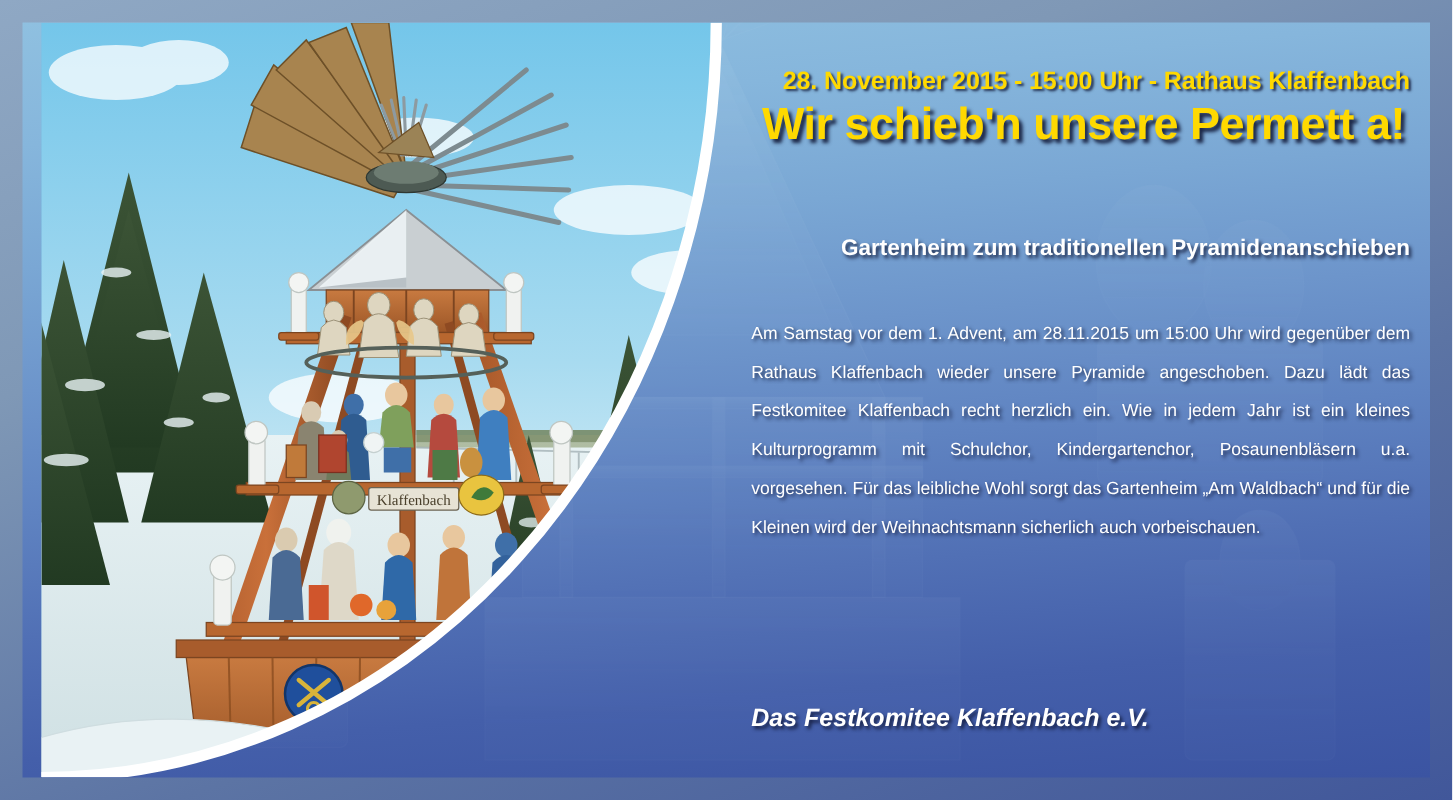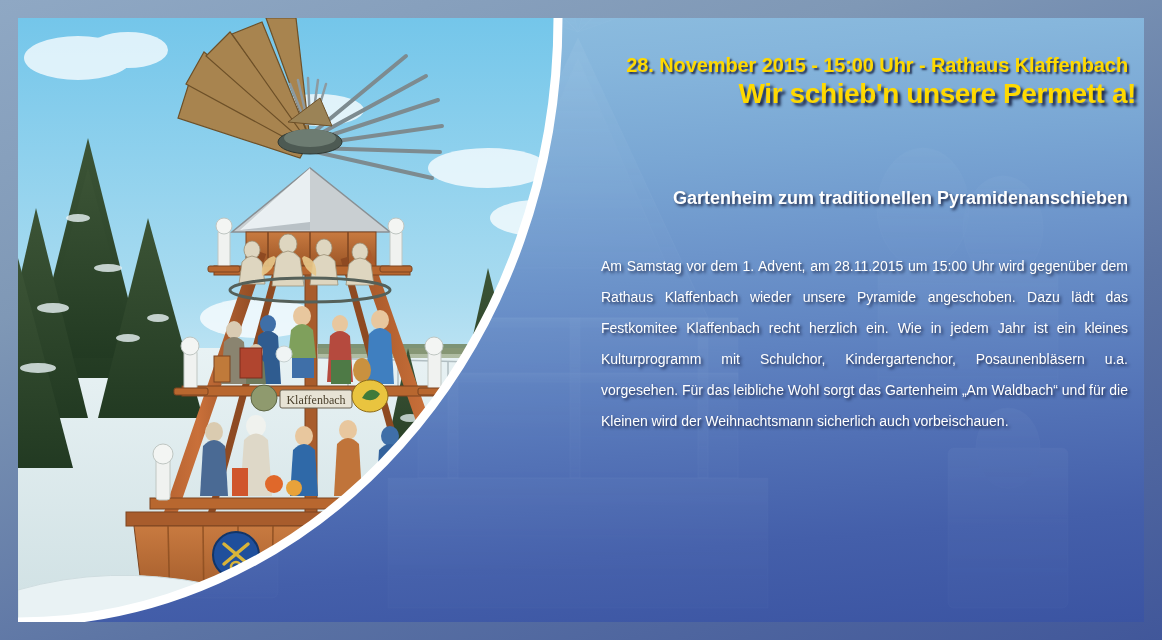--- a/index.html
+++ b/index.html
@@ -38,21 +38,21 @@
 
   
   .watermark{
     position:absolute;left:0;top:0;right:0;bottom:0;
     opacity:.16;
     filter:blur(.4px);
   }
 
   
   .photo-wrap{
-    position:absolute;left:0px;top:0px;width:604px;height:604px;
+    position:absolute;left:15px;top:0px;width:604px;height:604px;
     overflow:hidden;
   }
   .photo-clip{
     position:absolute;left:0;top:0;width:604px;height:604px;
     clip-path:ellipse(540px 604px at 0px 0px);
     overflow:hidden;
   }
   .photo{
     position:absolute;left:0;top:0;width:604px;height:604px;
     overflow:hidden;
@@ -71,22 +71,22 @@
   }
   .kicker{
     position:absolute;left:0;top:36px;width:100%;
     text-align:right;padding-right:16px;box-sizing:border-box;
     font-size:20px;font-weight:bold;color:#ffd900;
     letter-spacing:-.1px;
     text-shadow:2px 2px 2px rgba(20,28,60,.85);
   }
   .headline{
     position:absolute;left:0;top:60px;width:100%;
-    text-align:right;padding-right:8px;box-sizing:border-box;
-    font-size:28px;font-weight:bold;color:#ffd900;
+    text-align:right;padding-right:20px;box-sizing:border-box;
+    font-size:36px;font-weight:bold;color:#ffd900;
     letter-spacing:-.4px;
     text-shadow:3px 3px 3px rgba(15,22,52,.88);
     white-space:nowrap;
   }
   .subhead{
     position:absolute;left:0;top:170px;width:100%;
     text-align:right;padding-right:16px;box-sizing:border-box;
     font-size:18px;font-weight:bold;color:#ffffff;
     text-shadow:2px 2px 3px rgba(15,22,52,.85);
   }
@@ -465,16 +465,17 @@
       <div class="kicker">28. November 2015 - 15:00 Uhr - Rathaus Klaffenbach</div>
 
       <div class="headline">Wir schieb'n unsere Permett a!</div>
 
       <div class="subhead">Gartenheim zum traditionellen Pyramidenanschieben</div>
 
       <div class="bodytext">
         <p>Am Samstag vor dem 1. Advent, am 28.11.2015 um 15:00 Uhr wird gegenüber dem Rathaus Klaffenbach wieder unsere Pyramide angeschoben. Dazu lädt das Festkomitee Klaffenbach recht herzlich ein. Wie in jedem Jahr ist ein kleines Kulturprogramm mit Schulchor, Kindergartenchor, Posaunenbläsern u.a. vorgesehen. Für das leibliche Wohl sorgt das Gartenheim „Am Waldbach“ und für die Kleinen wird der Weihnachtsmann sicherlich auch vorbeischauen.</p>
       </div>
 
+      <div class="signature">Das Festkomitee Klaffenbach e.V.</div>
     </div>
 
   </div>
 </div>
 
 </body></html>

